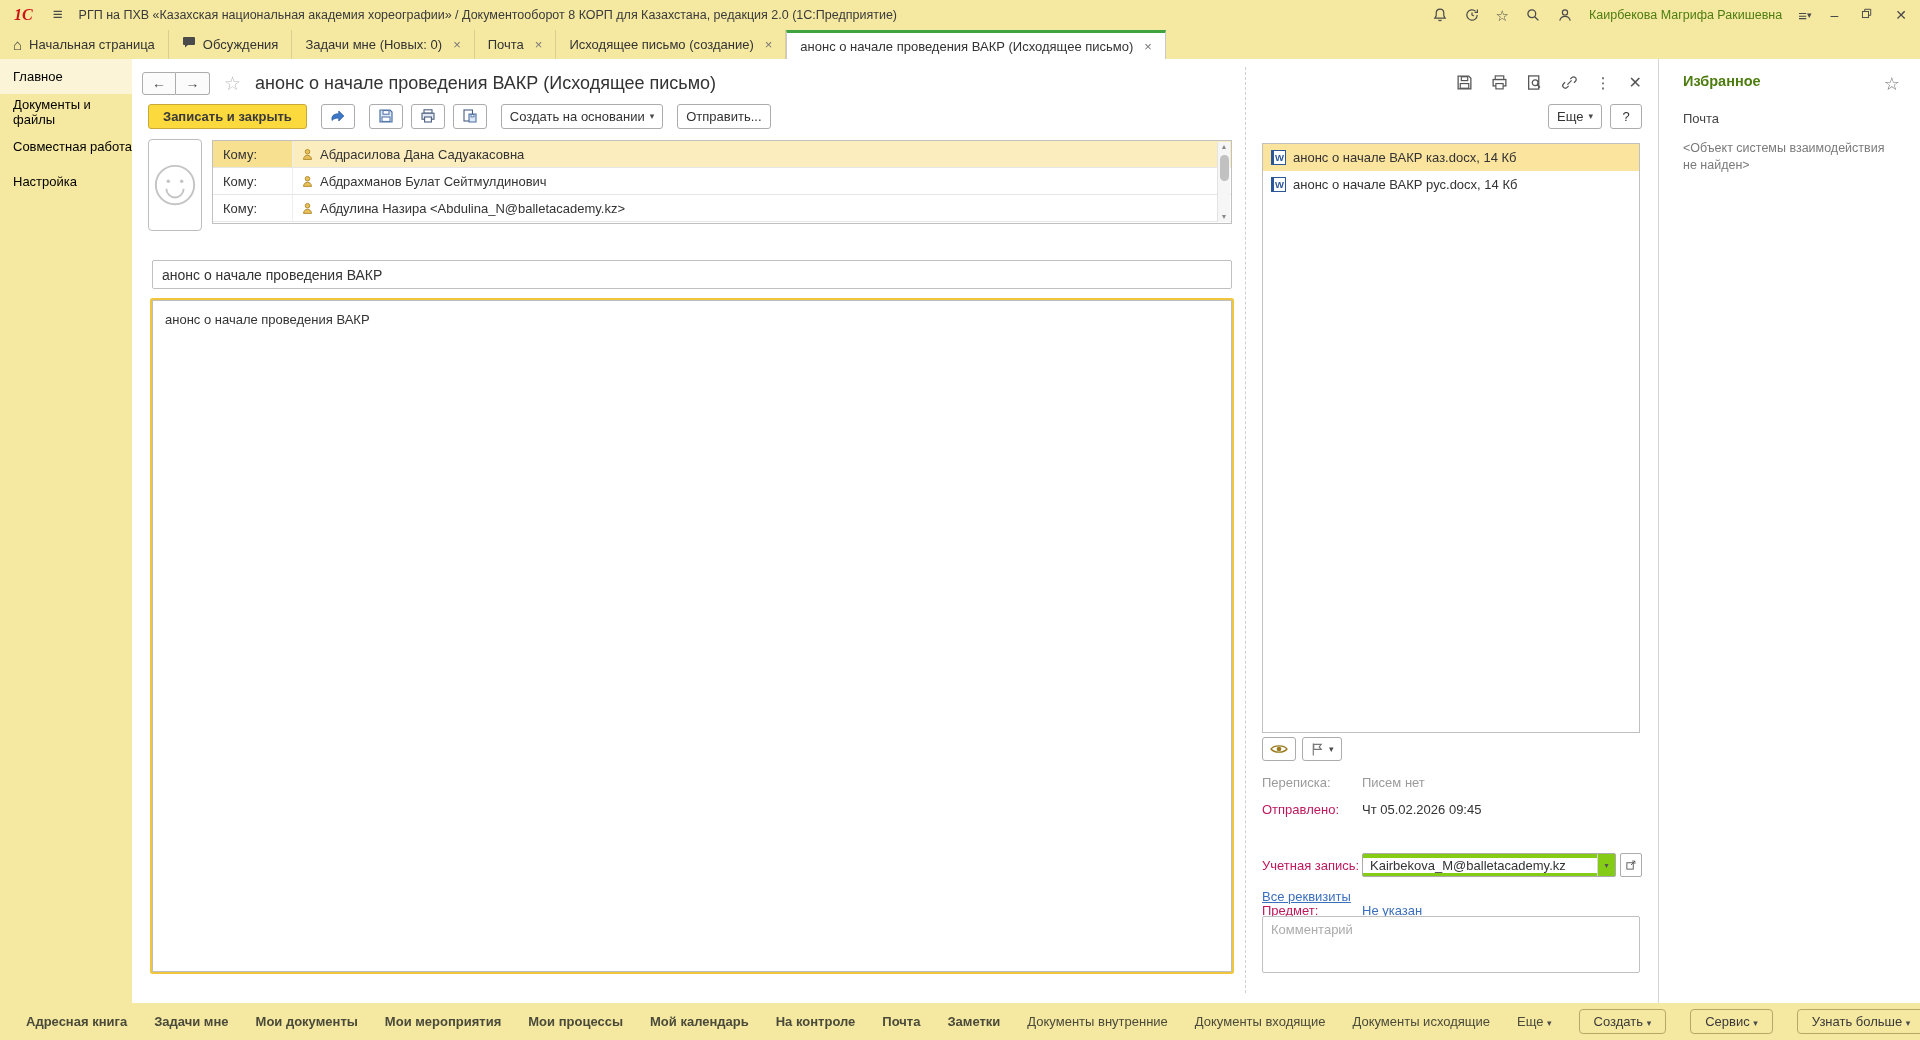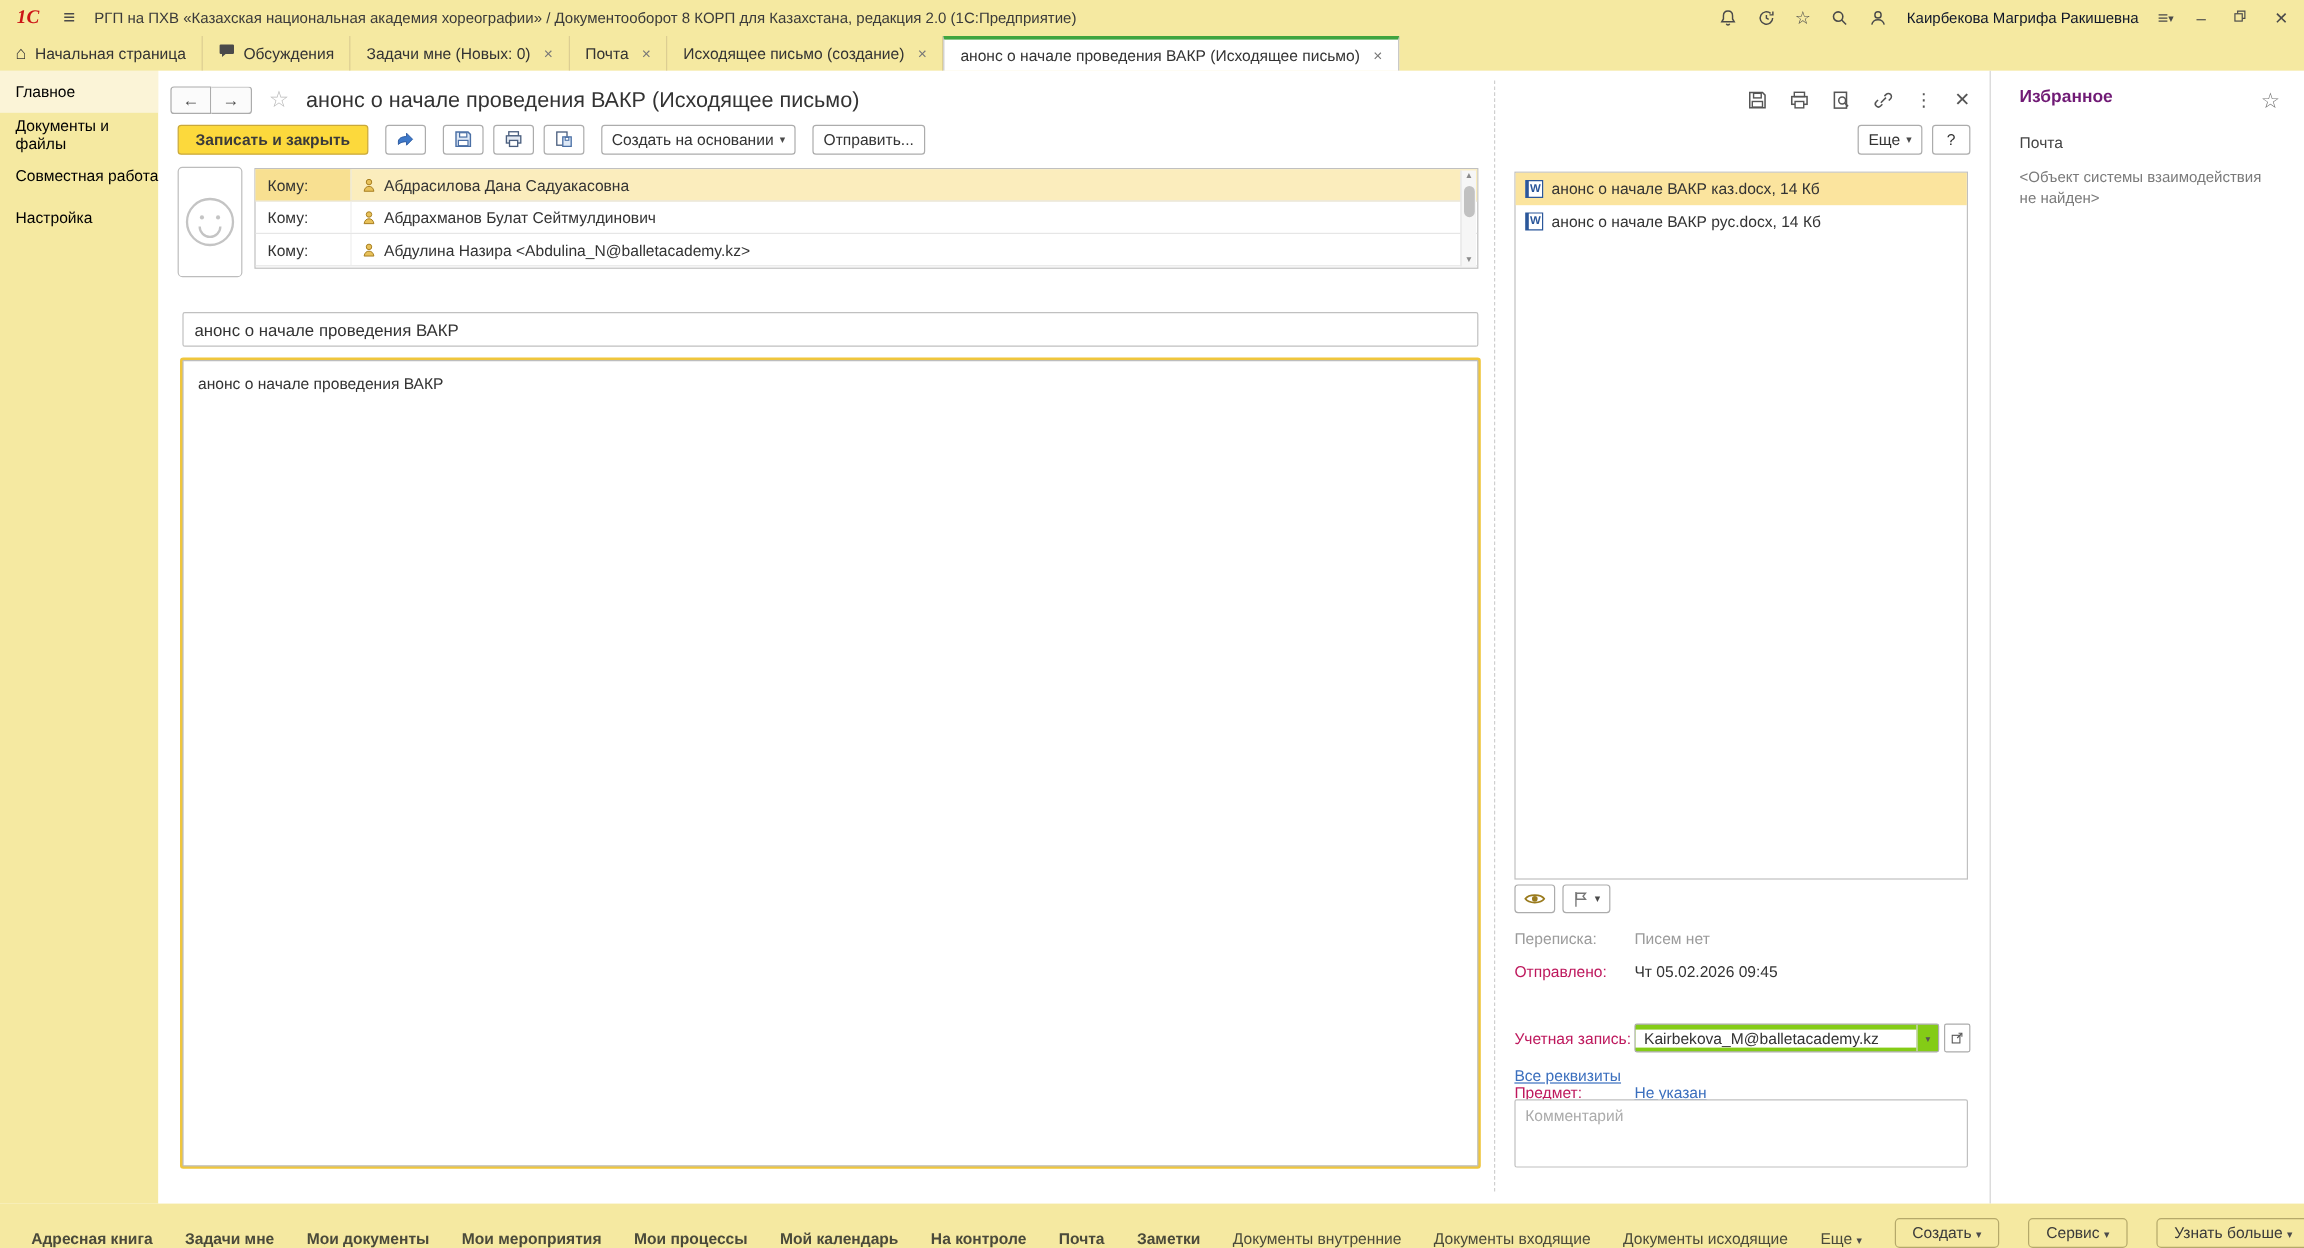--- a/index.html
+++ b/index.html
@@ -8,21 +8,21 @@
   .app { position:relative; width:1920px; height:1040px; background:#fff; }
 
   
   .titlebar { position:absolute; top:0; left:0; right:0; height:30px; background:#F5E9A1;
               display:flex; align-items:center; padding:0 10px; gap:10px; }
   .logo { color:#CC1517; font-weight:bold; font-style:italic; font-size:16px; font-family:"Liberation Serif",serif; padding:0 4px; }
   .hamburger { font-size:17px; color:#4a4a4a; padding:0 6px; cursor:pointer; }
   .win-title { font-size:12.5px; color:#3a3a3a; white-space:nowrap; }
   .tb-right { margin-left:auto; display:flex; align-items:center; gap:16px; }
   .tb-ic { display:inline-flex; align-items:center; color:#4a4a4a; }
-  .tb-user { font-size:12.5px; color:#0f172a; white-space:nowrap; }
+  .tb-user { font-size:12.5px; color:#4d7c0f; white-space:nowrap; }
   .glyph { font-size:15px; color:#4a4a4a; line-height:1; }
   .caret { font-size:9px; color:#4a4a4a; line-height:1; }
   .win-btn { font-size:14px; color:#4a4a4a; padding:0 3px; }
 
   
   .tabbar { position:absolute; top:30px; left:0; right:0; height:29px; background:#F5E9A1; display:flex; }
   .tab { display:flex; align-items:center; gap:7px; padding:0 13px; font-size:13px; color:#333;
          border-right:1px solid #DCCE92; white-space:nowrap; cursor:pointer; }
   .tab.active { background:#fff; border-top:3px solid #3FA43F; border-right:1px solid #C9C9C9; border-left:1px solid #C9C9C9; }
   .tclose { color:#777; font-size:13px; margin-left:4px; }
@@ -31,21 +31,21 @@
   
   .sidebar { position:absolute; top:59px; left:0; width:132px; bottom:37px; background:#F5E9A1; padding-top:0; }
   .side-item { height:35px; display:flex; align-items:center; padding-left:13px; font-size:13px; color:#000000; cursor:pointer; }
   .side-item.active { background:#FBF4D7; }
 
   .main { position:absolute; top:59px; left:132px; right:262px; bottom:37px; background:#fff; }
   .favorites { position:absolute; top:59px; right:0; width:262px; bottom:37px; background:#fff;
                border-left:1px solid #D4D4D4; padding:14px 20px 0 24px; }
 
   .bottombar { position:absolute; left:0; right:0; bottom:0; height:37px; background:#F5E9A1;
-               display:flex; align-items:flex-end; padding:0 45px 0 26px; column-gap:27px; white-space:nowrap; }
+               display:flex; align-items:center; padding:0 45px 0 26px; column-gap:27px; white-space:nowrap; }
   .blink { font-weight:bold; color:#4a4a3a; font-size:13px; cursor:pointer; }
   .blink2 { color:#4a4a3a; font-size:13px; cursor:pointer; }
   .bmore { color:#4a4a3a; font-size:13px; cursor:pointer; }
   .bbtns { margin-left:auto; display:flex; gap:24px; }
   .bbtn { border:1px solid #B5A96A; border-radius:4px; padding:4px 14px; font-size:13px; color:#3a3a3a; background:transparent; cursor:pointer; }
 
   
   .form-head { position:absolute; top:10px; left:10px; height:28px; display:flex; align-items:center; gap:8px; }
   .navgrp { display:flex; }
   .navbtn { width:34px; height:23px; border:1px solid #ACACAC; background:#FBFBFB; display:flex; align-items:center; justify-content:center;
@@ -116,21 +116,21 @@
                  font-size:8px; color:#555; cursor:pointer; }
   .openbtn { width:22px; height:24px; border:1px solid #ACACAC; border-radius:2px; background:#fff; display:inline-flex;
              align-items:center; justify-content:center; margin-left:4px; cursor:pointer; }
   .allreq { position:absolute; left:1130px; top:830px; font-size:13px; }
   .comment { position:absolute; left:1130px; top:857px; width:378px; height:57px; border:1px solid #C0C0C0; border-radius:2px;
              resize:none; padding:5px 8px; font-size:13px; font-family:"Liberation Sans",sans-serif; color:#333; }
   .comment::placeholder { color:#ABABAB; }
 
   
   .fav-head { display:flex; align-items:flex-start; }
-  .fav-title { font-size:14.5px; font-weight:bold; color:#701a75;text-align:right; }
+  .fav-title { font-size:14.5px; font-weight:bold; color:#4d7c0f;text-align:right; }
   .fav-star { margin-left:auto; font-size:18px; color:#757575; cursor:pointer; }
   .fav-item { margin-top:16px; font-size:13px; color:#444; cursor:pointer; }
   .fav-note { margin-top:14px; font-size:12.5px; color:#7A7A7A; line-height:1.35; }
 </style>
 </head>
 <body>
 
 <div class="app">
 
   <div class="titlebar">

